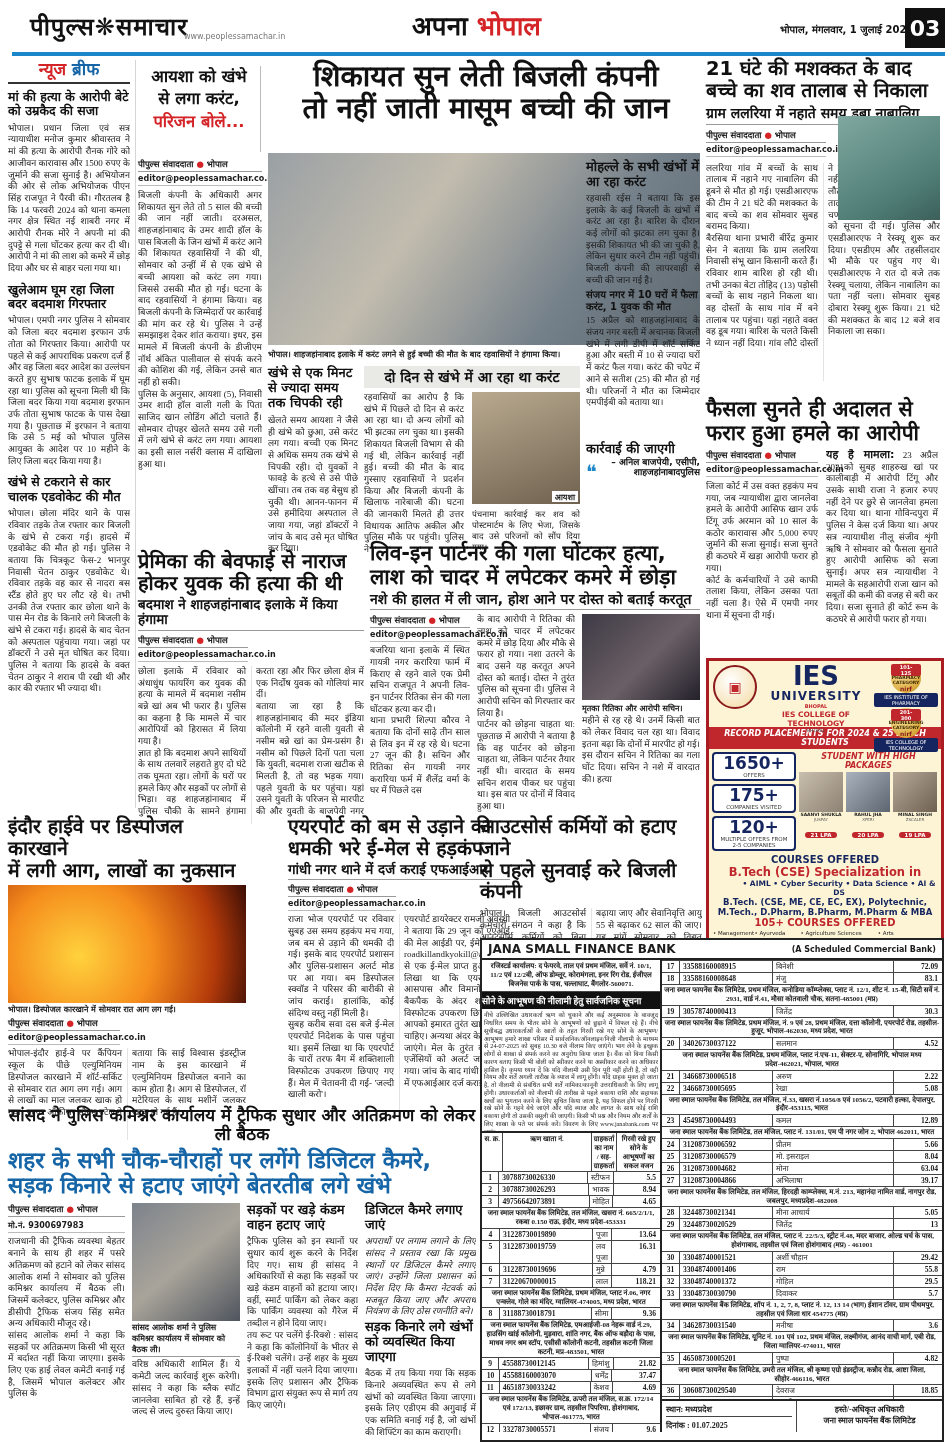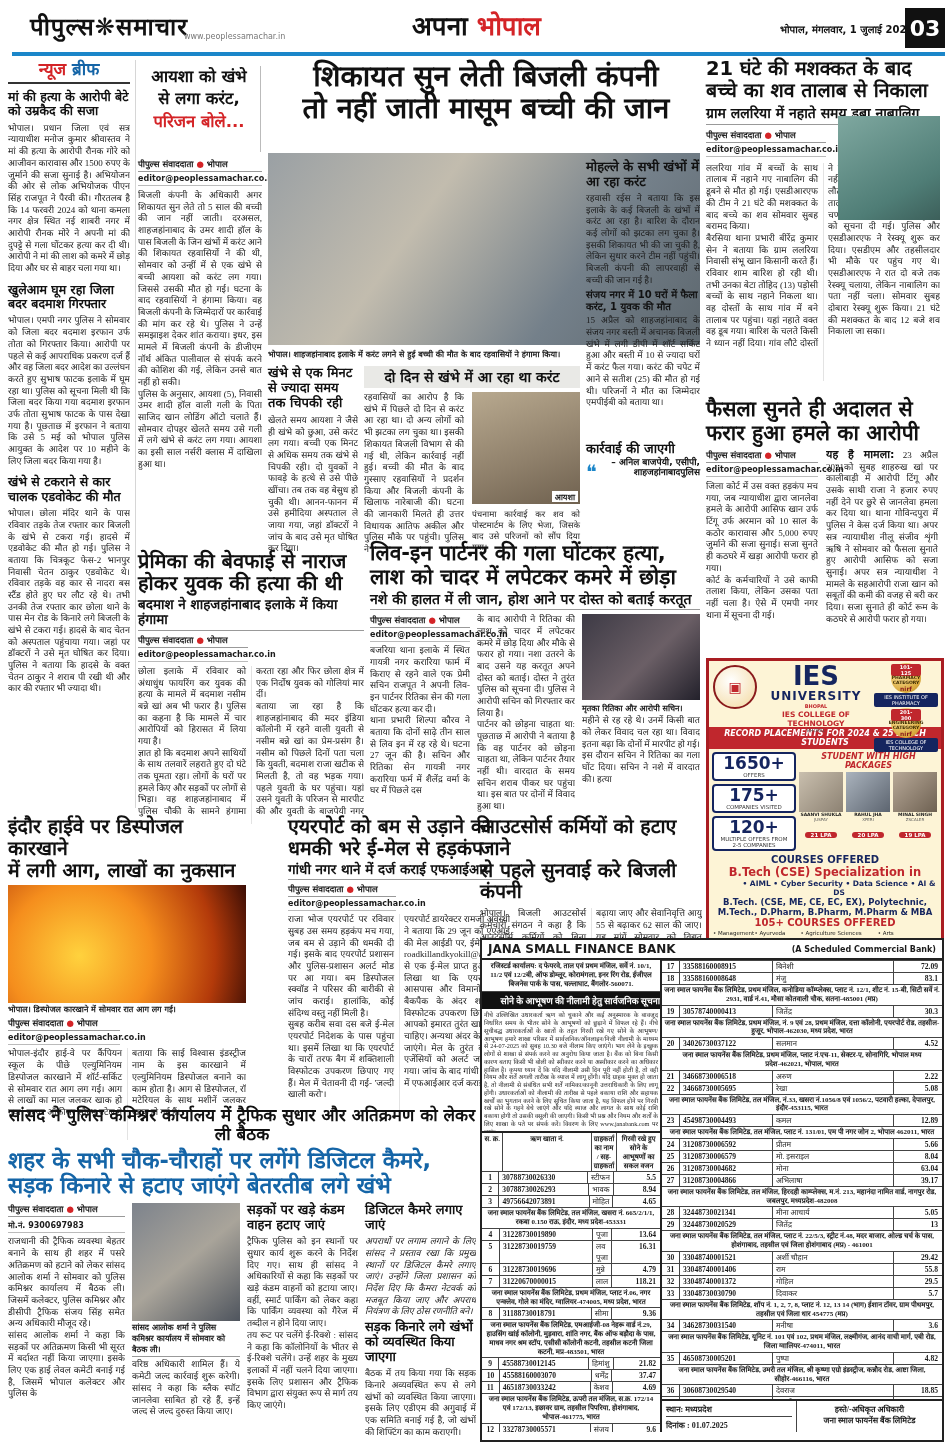--- a/index.html
+++ b/index.html
@@ -359,21 +359,21 @@
   </div>
 
   <div class="abs bank" style="left:480px;top:938px;width:460px;height:500px;">
     <div class="bname">
       <span style="font-family:'DejaVu Sans',sans-serif;font-weight:bold;font-size:12px;">JANA SMALL FINANCE BANK</span>
       <span style="font-family:'DejaVu Sans',sans-serif;font-weight:bold;font-size:8px;">(A Scheduled Commercial Bank)</span>
     </div>
     <div style="display:flex;height:472px;">
       <div style="width:178px;border-right:2px solid #222;overflow:hidden;">
         <div style="font-size:7px;font-weight:bold;text-align:center;line-height:1.3;padding:2px;border-bottom:1px solid #444;">रजिस्टर्ड कार्यालय:  द फेयरवे, ताल एवं प्रथम मंजिल, सर्वे नं. 10/1, 11/2 एवं 12/2बी, ऑफ डोम्लूर, कोरामंगला, इनर रिंग रोड, ईजीएल बिजनेस पार्क के पास, चल्लाघाट, बैंगलोर-560071.</div>
-        <div style="background:#111;color:#fff;font-weight:bold;font-size:9px;text-align:right;padding:2px 0;">सोने के आभूषण की नीलामी हेतु सार्वजनिक सूचना</div>
+        <div style="background:#111;color:#fff;font-weight:bold;font-size:9px;text-align:left;padding:2px 0;">सोने के आभूषण की नीलामी हेतु सार्वजनिक सूचना</div>
         <div class="j" style="font-size:6.2px;line-height:1.25;padding:2px;height:118px;overflow:hidden;">नीचे उल्लिखित उधारकर्ता ऋण को चुकाने और कई अनुस्मारक के बावजूद निर्धारित समय के भीतर सोने के आभूषणों को छुड़ाने में विफल रहे हैं। नीचे सूचीबद्ध उधारकर्ताओं के खातों के तहत गिरवी रखे गए सोने के आभूषण/आभूषण हमारे शाखा परिसर में सार्वजनिक/ऑनलाइन/निजी नीलामी के माध्यम से 24-07-2025 को सुबह 10.30 बजे नीलाम किए जाएंगे। भाग लेने के इच्छुक लोगों से शाखा से संपर्क करने का अनुरोध किया जाता है। बैंक को बिना किसी कारण बताए किसी भी बोली को स्वीकार करने या अस्वीकार करने का अधिकार हासिल है। कृपया ध्यान दें कि यदि नीलामी उसी दिन पूरी नहीं होती है, तो वही नियम और शर्तें अगली तारीख के ब्याज में लागू होंगी। यदि ग्राहक मुक्त हो जाता है, तो नीलामी से संबंधित सभी शर्तें नामिका/कानूनी उत्तराधिकारी के लिए लागू होंगी। उधारकर्ताओं को नीलामी की तारीख से पहले बकाया राशि और सहायक खर्चों का भुगतान करने के लिए सूचित किया जाता है, यह विफल होने पर गिरवी रखे सोने के गहने बेचे जाएंगे और यदि ब्याज और लागत के साथ कोई राशि बकाया होगी तो उसकी वसूली की जाएगी। किसी भी प्रश्न और नियम और शर्तों के लिए शाखा के पते पर संपर्क करें। विवरण के लिए www.janabank.com पर जाएं।</div>
         <div class="bhead">
           <span style="width:17px;">स. क्र.</span>
           <span style="width:86px;">ऋण खाता नं.</span>
           <span style="flex:1;">ग्राहकर्ता का नाम / सह-ग्राहकर्ता</span>
           <span style="width:40px;border-right:none;">गिरवी रखे हुए सोने के आभूषणों का सकल वजन</span>
         </div>
         <div>
             <div class="brow">
               <span class="bs">1</span>

